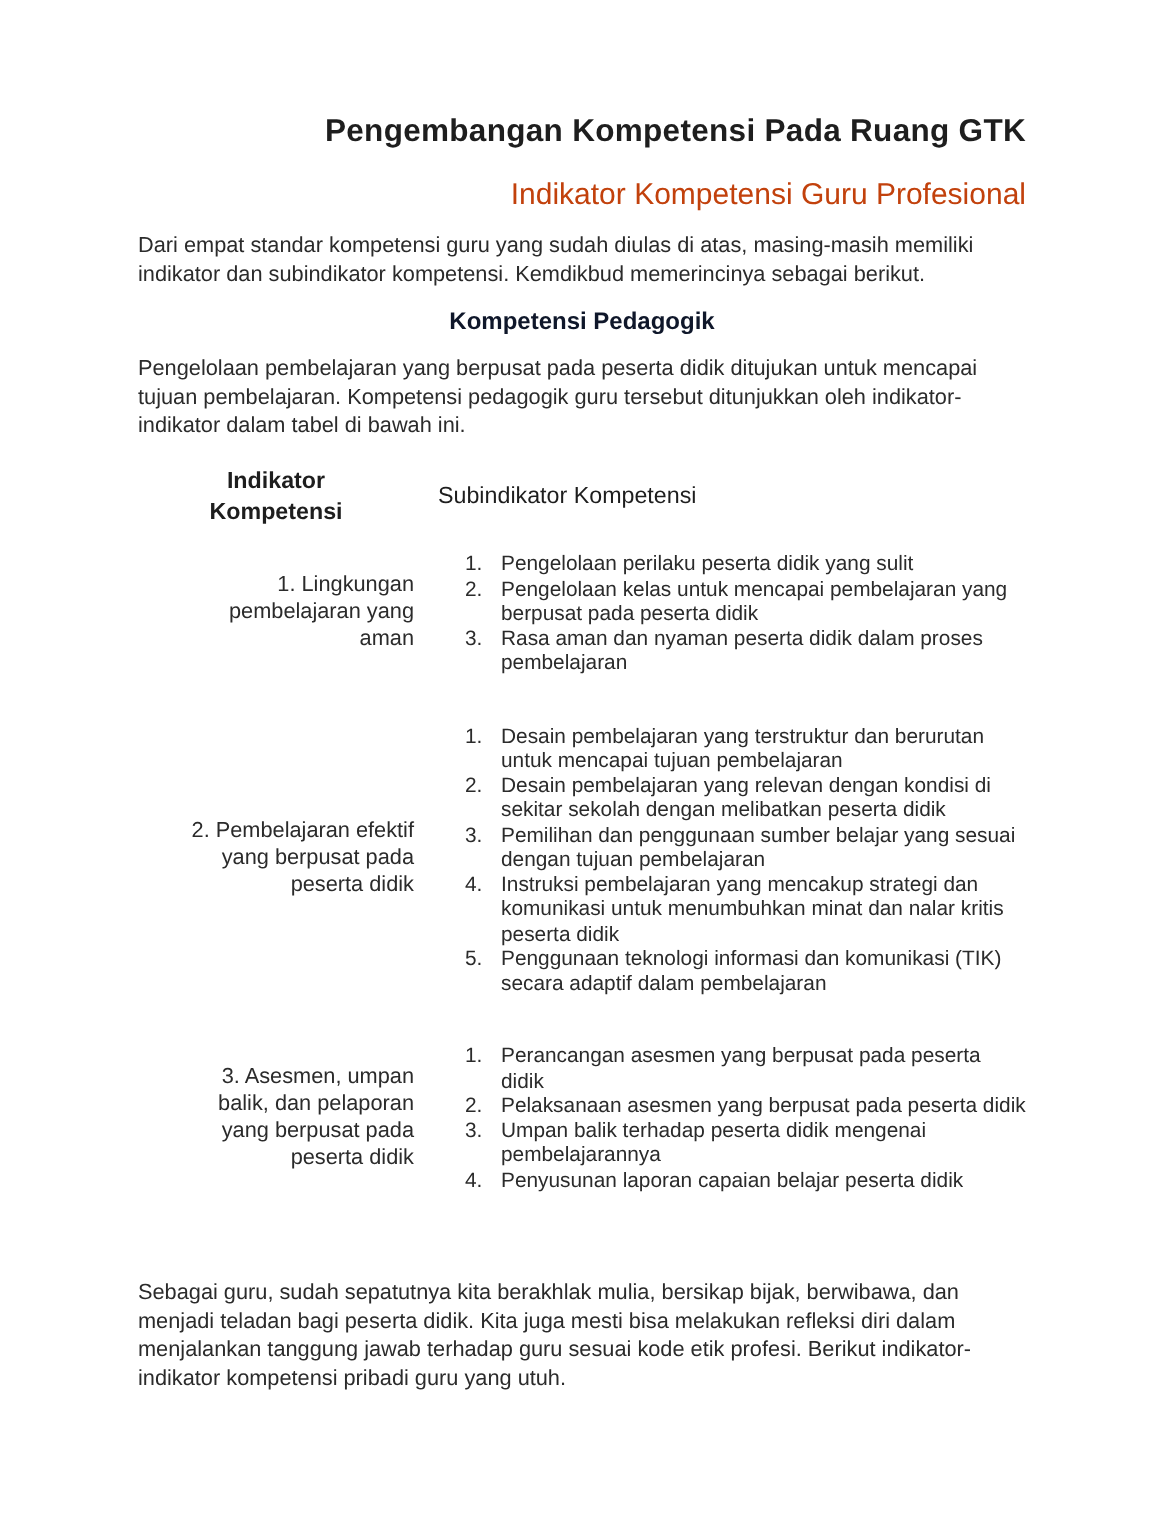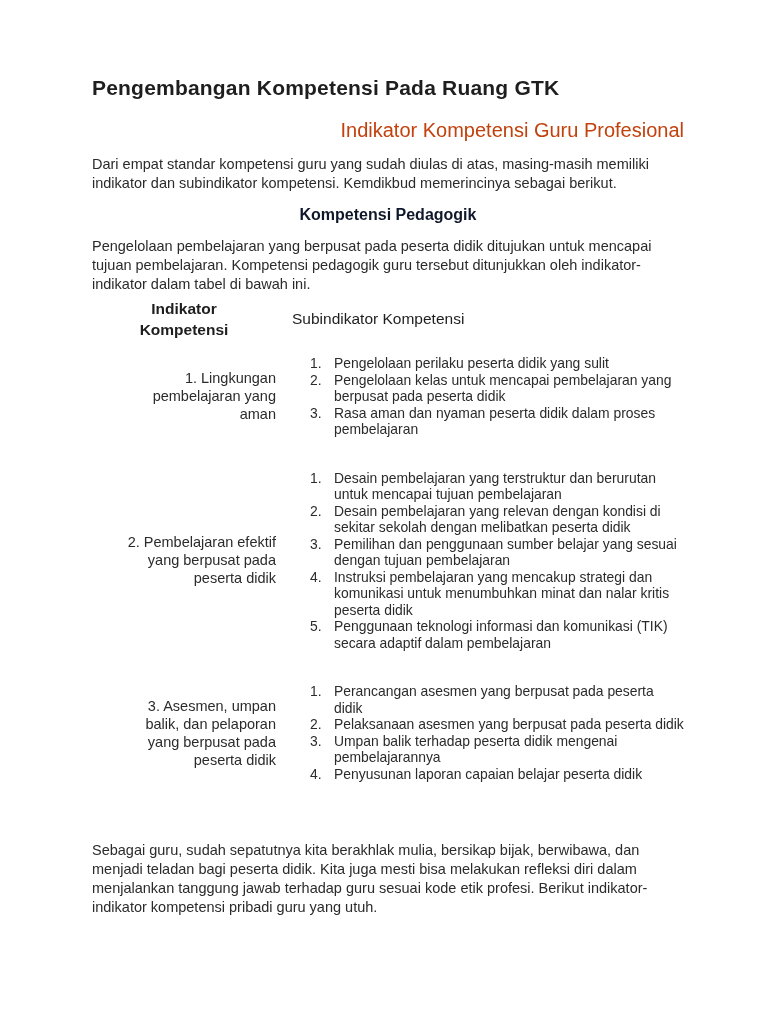--- a/index.html
+++ b/index.html
@@ -9,21 +9,21 @@
     height: 1024px;
     background: #ffffff;
     font-family: "Liberation Sans", sans-serif;
     color: #2b2b2b;
     padding: 76px 84px 0 92px;
     overflow: hidden;
   }
   .doc-title {
     font-size: 21px;
     font-weight: bold;
-    text-align: left;
+    text-align: right;
     color: #1e1e1e;
     margin: 0;
     letter-spacing: 0.2px;
   }
   .doc-subtitle {
     font-size: 20px;
     font-weight: normal;
     text-align: right;
     color: #c2410c;
     margin: 19px 0 0 0;
@@ -34,21 +34,21 @@
     margin: 13px 6px 0 0;
     text-align: left;
   }
   .section-heading {
     font-size: 16px;
     font-weight: bold;
     text-align: center;
     color: #0f172a;
     margin: 13px 0 0 0;
   }
-  .comp-table { margin-top: 4px; }
+  .comp-table { margin-top: 16px; }
   .thead, .tbody {
     display: grid;
     grid-template-columns: 184px 1fr;
     column-gap: 16px;
   }
   .thead { margin-bottom: 15px; }
   .th-left {
     font-weight: bold;
     font-size: 15.5px;
     line-height: 21px;

